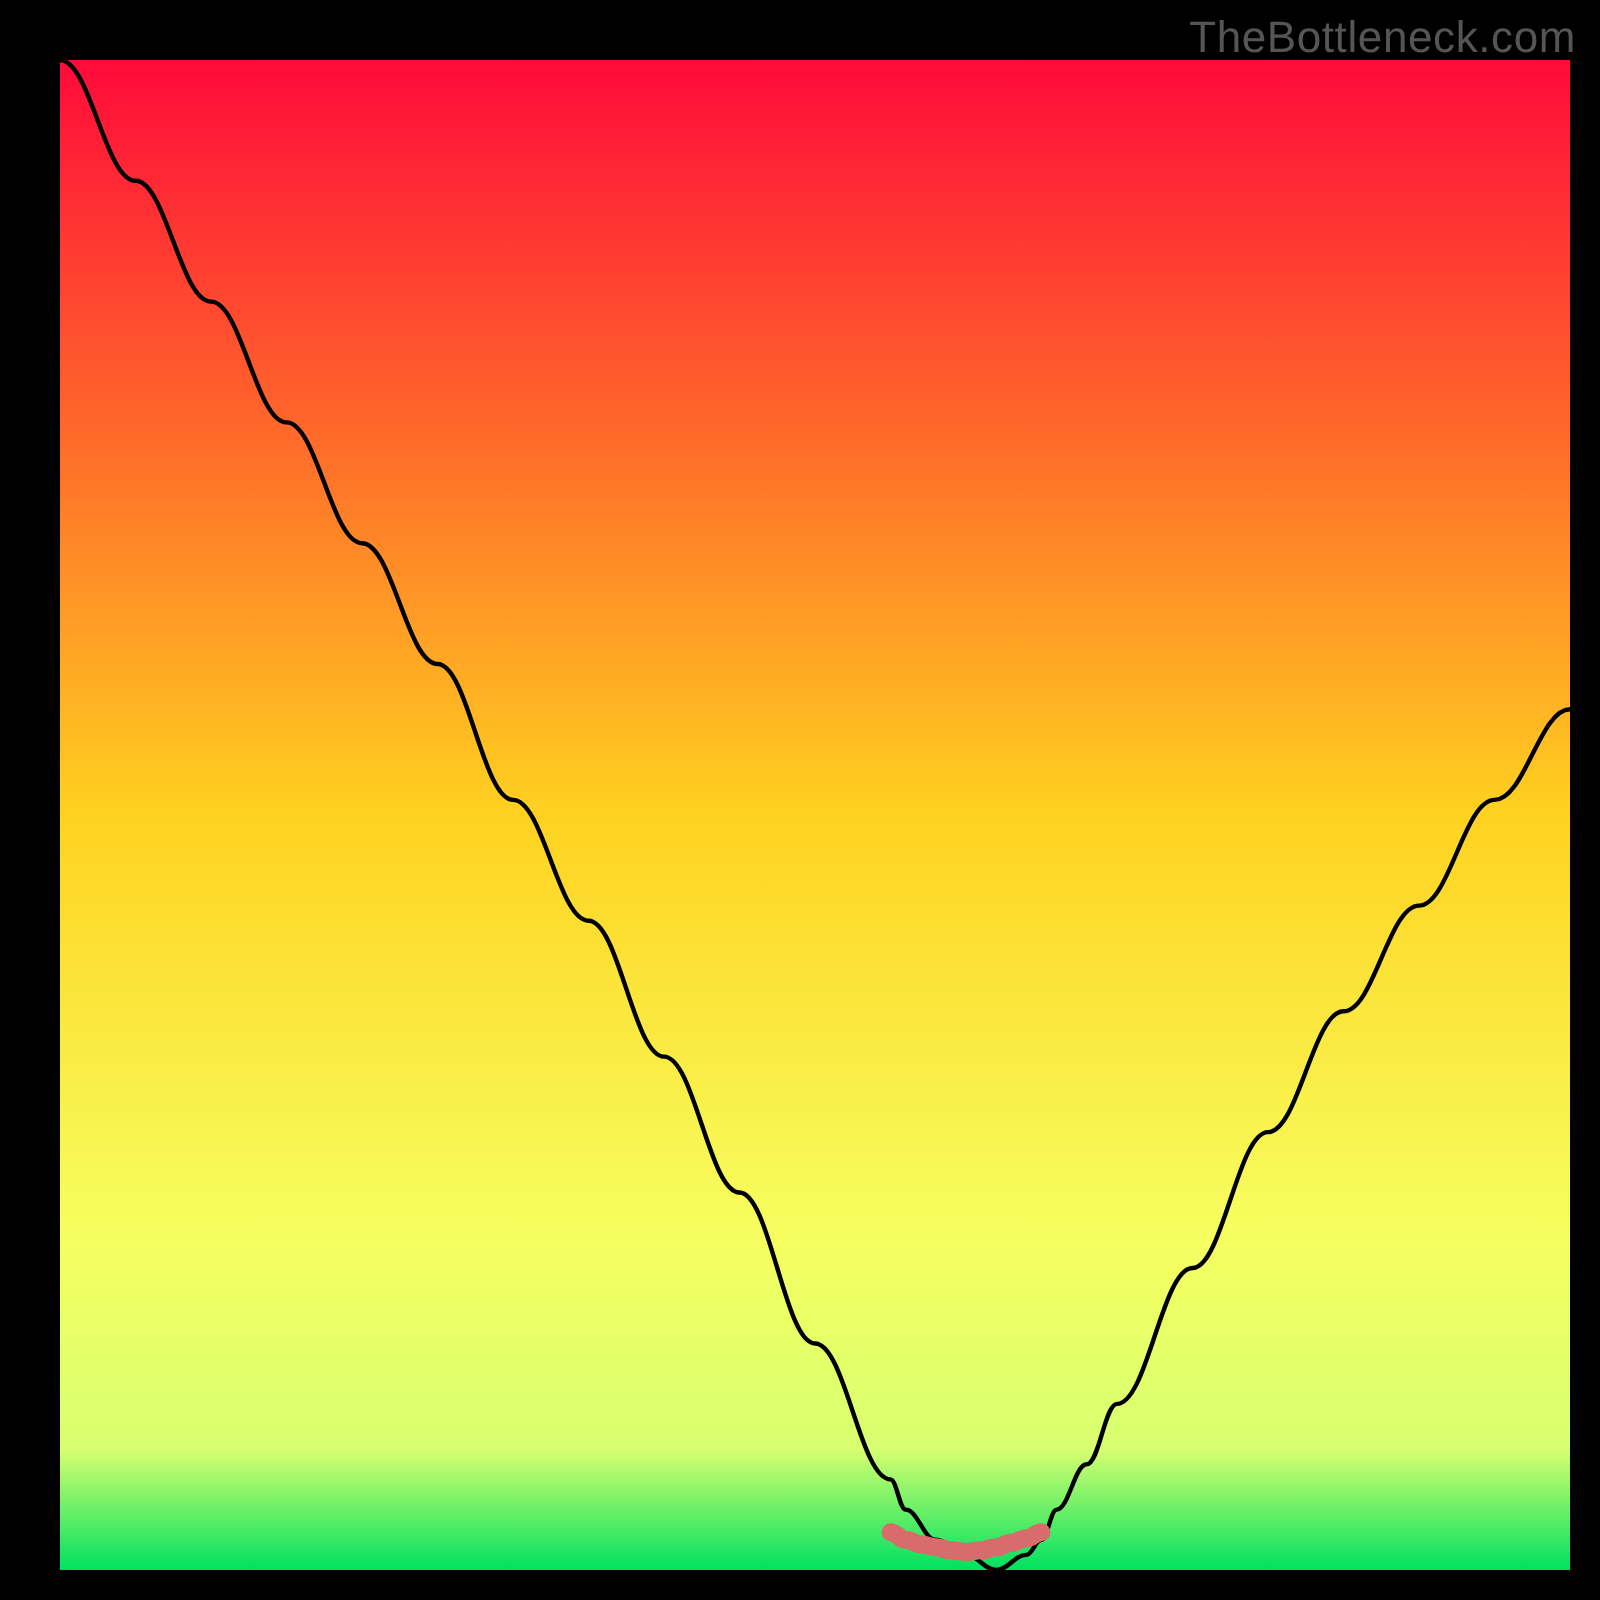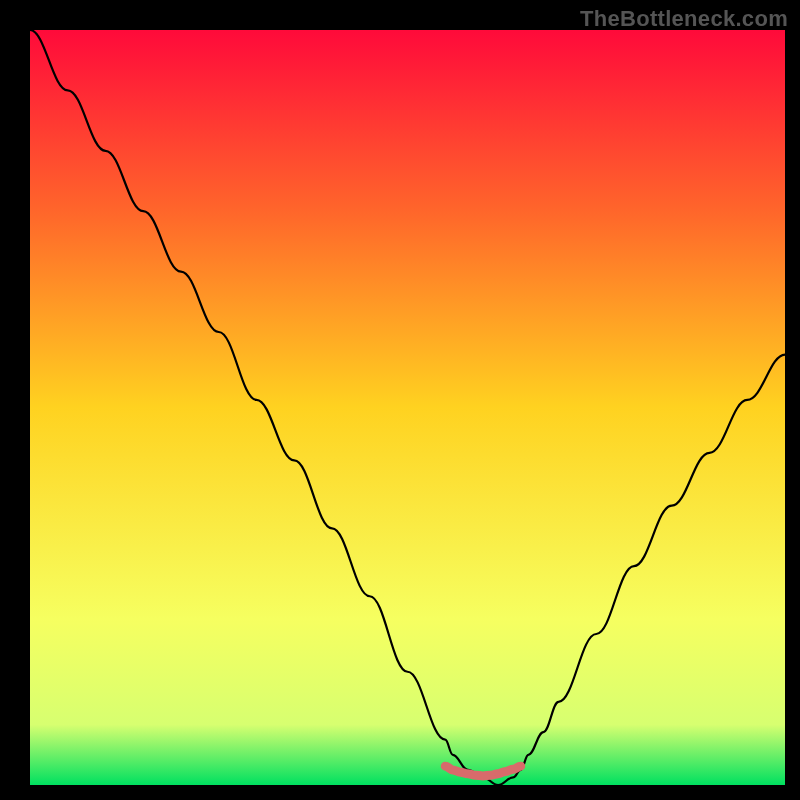--- a/index.html
+++ b/index.html
@@ -10,21 +10,21 @@
     background: #000;
     position: relative;
     font-family: Arial, sans-serif;
   }
   .watermark {
     position: absolute;
     top: 6px;
     right: 12px;
     color: #555;
     font-size: 22px;
-    font-weight: 700;
+    font-weight: 400;
     letter-spacing: 0.3px;
     z-index: 10;
   }
   .plot {
     position: absolute;
     left: 30px;
     top: 30px;
     width: 755px;
     height: 755px;
   }

